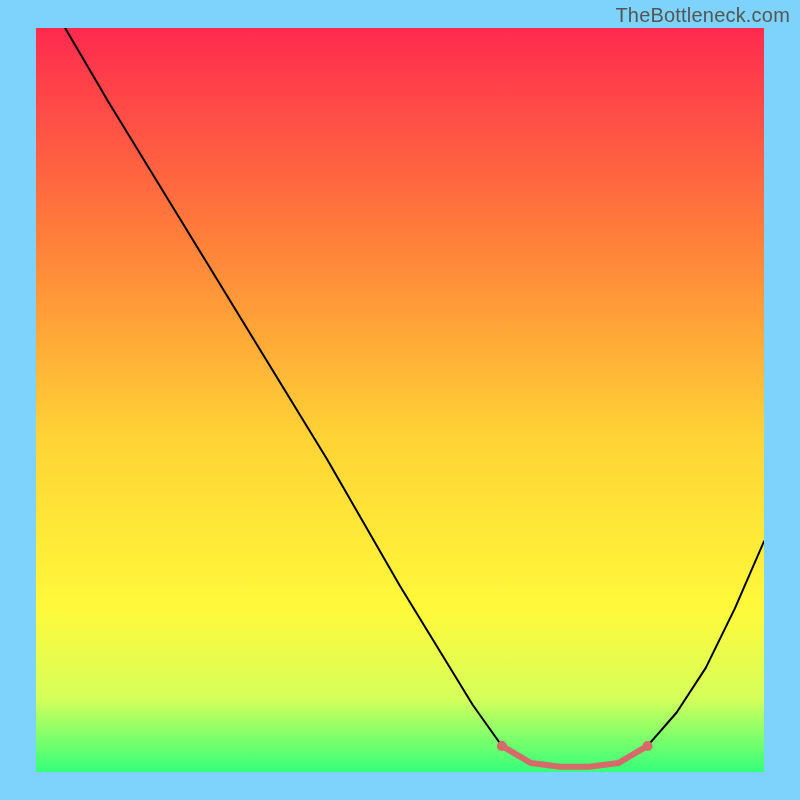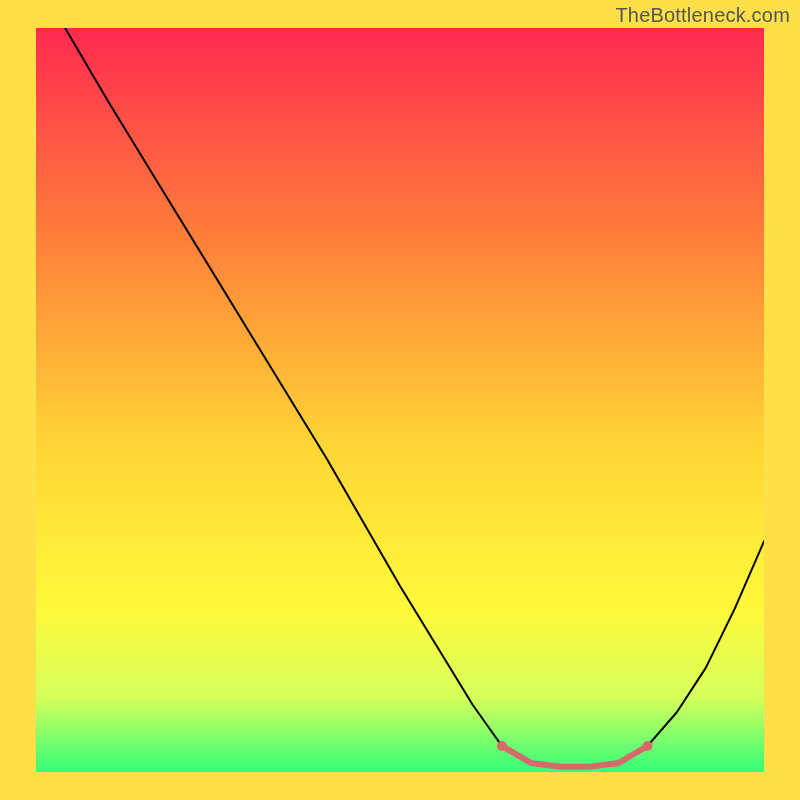--- a/index.html
+++ b/index.html
@@ -8,21 +8,21 @@
     width: 800px;
     height: 800px;
     background: #000;
     overflow: hidden;
     font-family: Arial, Helvetica, sans-serif;
   }
   .frame {
     position: relative;
     width: 800px;
     height: 800px;
-    background: #fde047;
+    background: #7dd3fc;
   }
   .watermark {
     position: absolute;
     top: 4px;
     right: 10px;
     color: #555;
     font-size: 20px;
     font-weight: 500;
     letter-spacing: 0.2px;
     z-index: 20;

